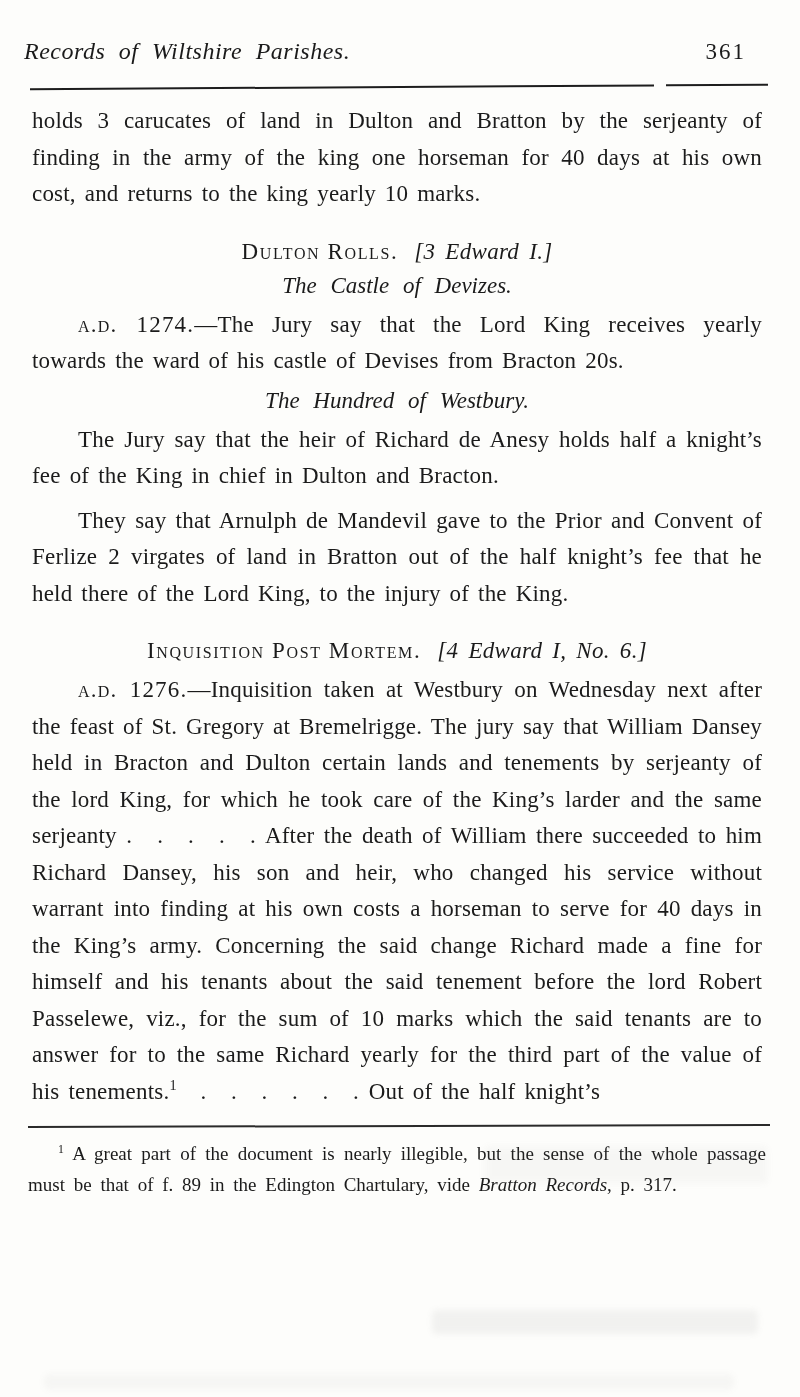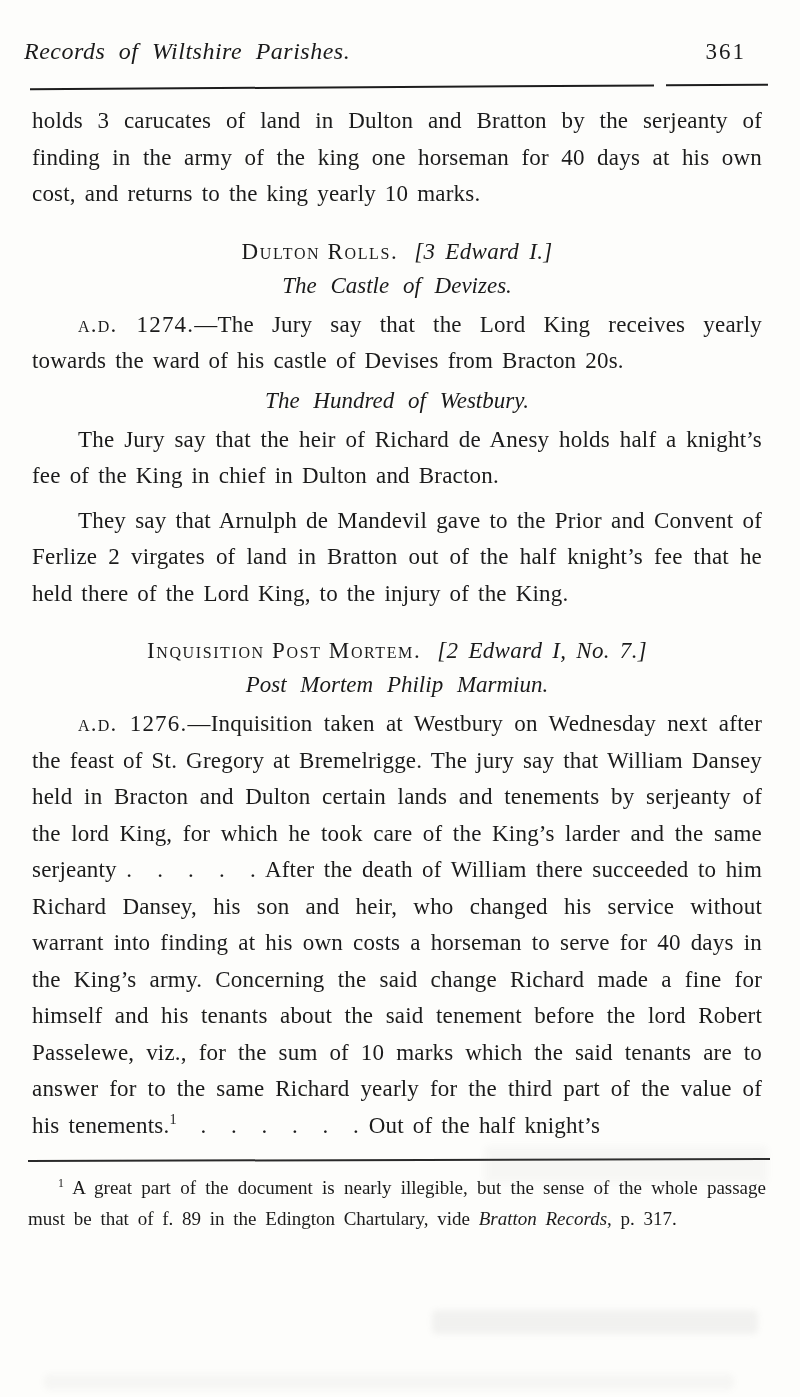--- a/index.html
+++ b/index.html
@@ -129,23 +129,22 @@
   <div class="subheading">The Castle of Devizes.</div>
 
   <p class="body-text indent"><span class="sc">a.d. 1274.</span><span>—The Jury say that the Lord King receives yearly towards the ward of his castle of Devises from Bracton 20s.</span></p>
 
   <div class="subheading tight">The Hundred of Westbury.</div>
 
   <p class="body-text indent">The Jury say that the heir of Richard de Anesy holds half a knight’s fee of the King in chief in Dulton and Bracton.</p>
 
   <p class="body-text indent">They say that Arnulph de Mandevil gave to the Prior and Convent of Ferlize 2 virgates of land in Bratton out of the half knight’s fee that he held there of the Lord King, to the injury of the King.</p>
 
-  <div class="heading"><span class="sc">Inquisition Post Mortem.</span><span class="ref">[2 Edward I, No. 7.]</span></div>
+  <div class="heading"><span class="sc">Inquisition Post Mortem.</span><span class="ref">[4 Edward I, No. 6.]</span></div>
 
-  <div class="subheading">Post Mortem Philip Marmiun.</div>
 
   <p class="body-text indent"><span class="sc">a.d. 1276.</span><span>—Inquisition taken at Westbury on Wednesday next after the feast of St. Gregory at Bremelrigge.  The jury say that William Dansey held in Bracton and Dulton certain lands and tenements by serjeanty of the lord King, for which he took care of the King’s larder and the same serjeanty </span><span class="dots">. . . . .</span><span>  After the death of William there succeeded to him Richard Dansey, his son and heir, who changed his service without warrant into finding at his own costs a horseman to serve for 40 days in the King’s army.  Concerning the said change Richard made a fine for himself and his tenants about the said tenement before the lord Robert Passelewe, viz., for the sum of 10 marks which the said tenants are to answer for to the same Richard yearly for the third part of the value of his tenements.</span><sup>1</sup><span class="dots"> . . . . . .</span><span>  Out of the half knight’s</span></p>
 
   <div class="footnote-rule"></div>
 
   <p class="footnote"><span class="fn-indent-space"></span><sup>1</sup><span> A great part of the document is nearly illegible, but the sense of the whole passage must be that of f. 89 in the Edington Chartulary, vide </span><span class="italic">Bratton Records</span><span>, p. 317.</span></p>
 
 </div>
 
 <div class="ghost g1"></div>

